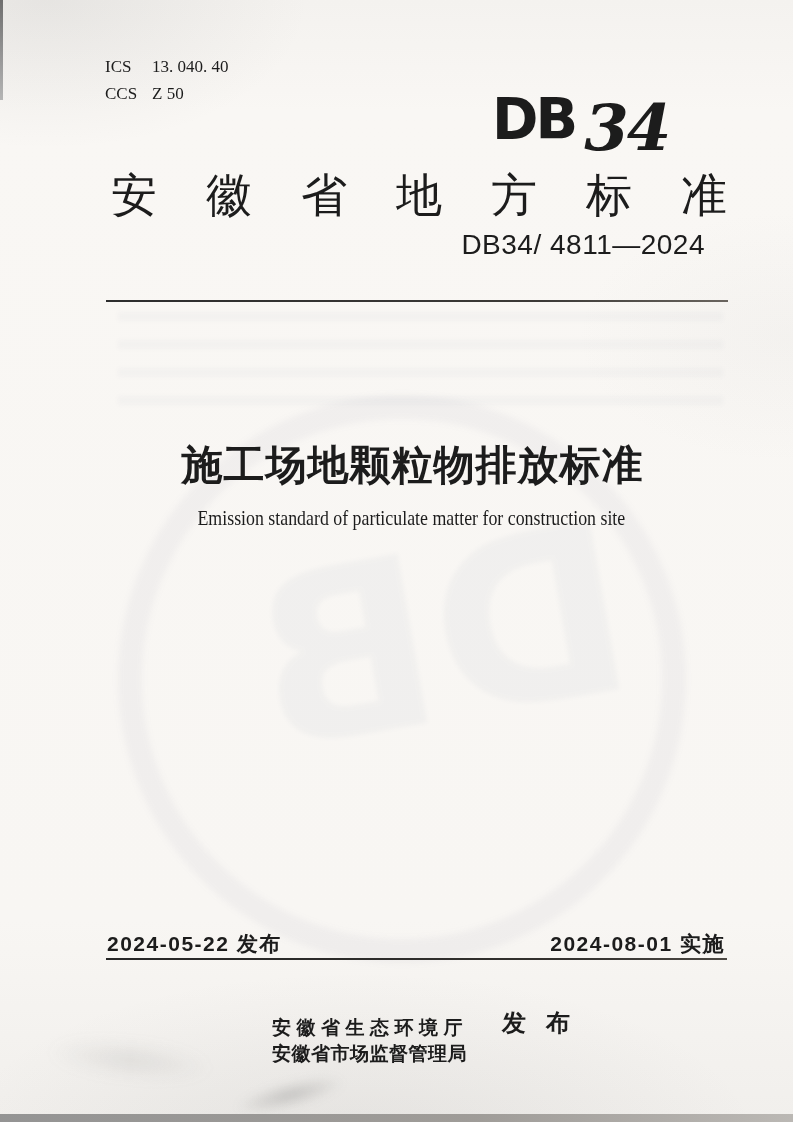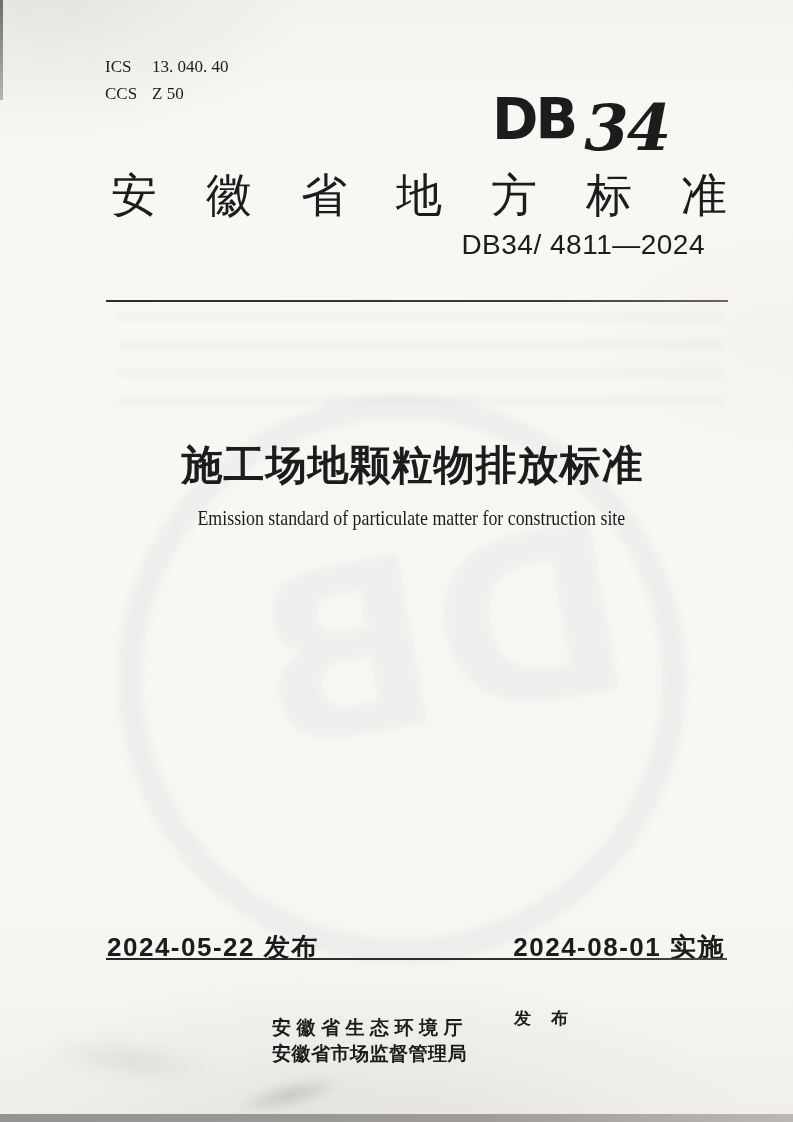--- a/index.html
+++ b/index.html
@@ -67,31 +67,31 @@
   
   .title-cn { position:absolute; left:16px; right:-16px; top:438px; text-align:center;
     font-size:41px; font-weight:700; letter-spacing:1px; }
   .title-en { position:absolute; left:0; right:8px; top:506px; text-align:center;
     font-family:"Liberation Serif","DejaVu Serif",serif; font-size:21px; }
   .title-en .squeeze { display:inline-block; transform:scaleX(0.85) translateX(22px); transform-origin:center; white-space:nowrap; }
 
   
   .dates-row { position:absolute; left:107px; top:930px; width:618px;
     display:flex; justify-content:space-between;
-    font-size:26px; font-weight:700; letter-spacing:1.5px; }
+    font-size:21px; font-weight:700; letter-spacing:1.5px; }
   .rule-bottom { position:absolute; left:106px; top:958px; width:621px; height:2px;
     background:linear-gradient(90deg,#262626 0%, #33312e 75%, #4c4843 100%); }
 
   
   .issuers { position:absolute; left:272px; top:995px; width:196px;
     font-size:19px; font-weight:700; line-height:26px;margin-top:20px; }
   .issuer-1 { letter-spacing:5.5px; white-space:nowrap; }
   .issuer-2 { letter-spacing:0.5px; white-space:nowrap; }
-  .publish-action { position:absolute; left:514px; top:1007px;
-    font-size:17px; font-weight:700; letter-spacing:20px; white-space:nowrap; }
+  .publish-action { position:absolute; left:502px; top:1007px;
+    font-size:24px; font-weight:700; letter-spacing:20px; white-space:nowrap; }
 </style>
 </head>
 <body>
 
 <div class="page">
 
   <div class="edge-left-mark"></div>
   <div class="ghost-lines"></div>
   <div class="ghost-circle"></div>
   <div class="ghost-db">DB</div>

